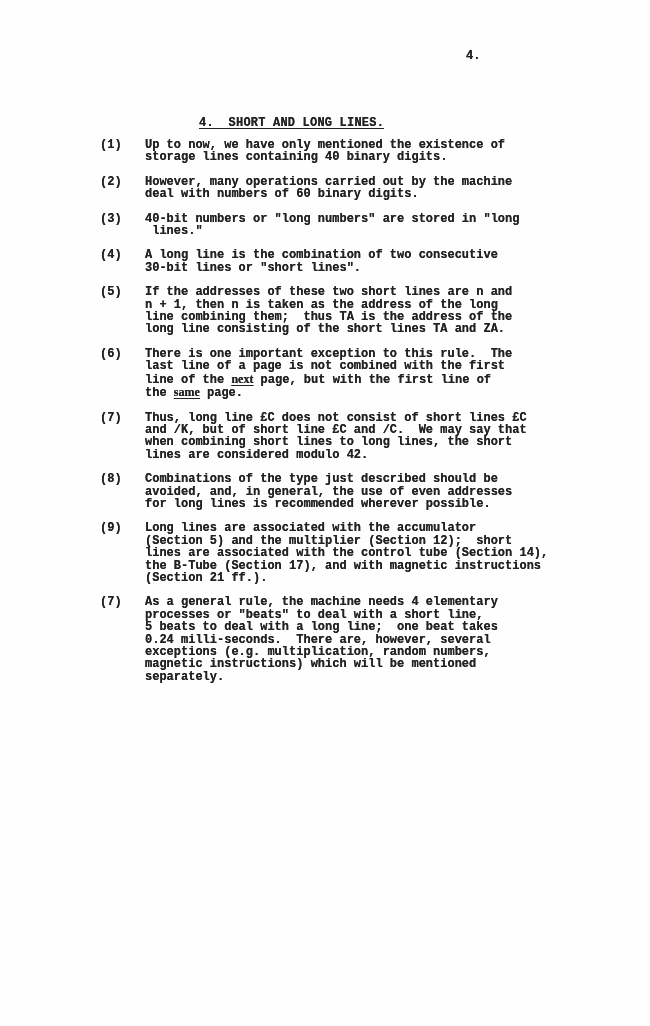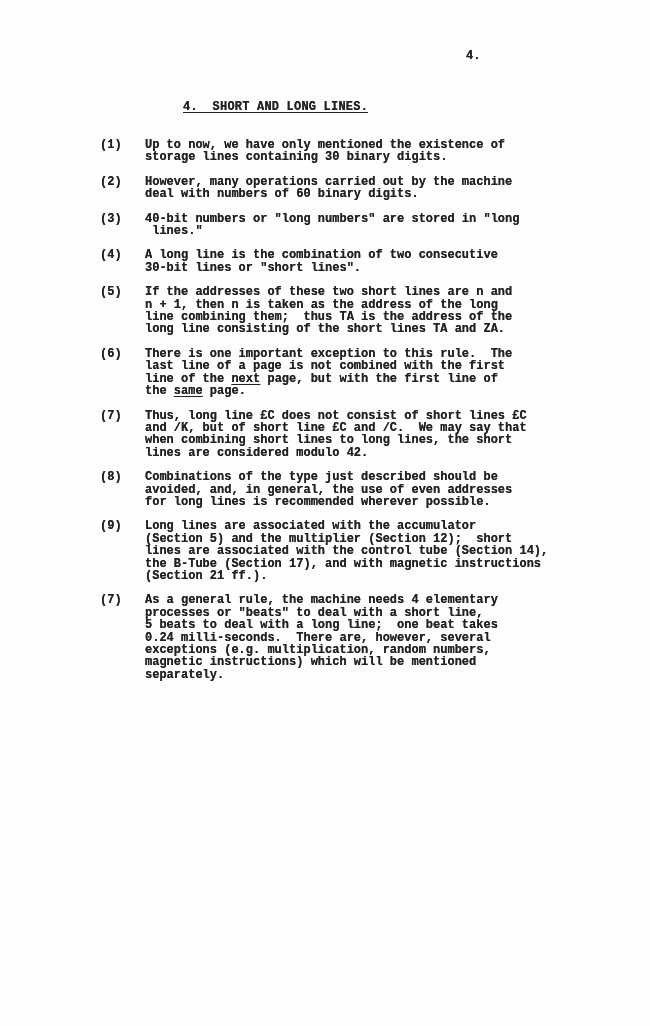--- a/index.html
+++ b/index.html
@@ -22,21 +22,21 @@
   .page-number {
     position: absolute;
     left: 466px;
     top: 50px;
     line-height: 13px;
   }
   .doc-title {
     position: absolute;
     left: 183px;
     top: 100px;
-    margin: 0;
+    margin: 16px;
     font-size: 12px;
     font-weight: 700;
     text-decoration: underline;
     text-underline-offset: 2px;
     letter-spacing: 0.2px;
     white-space: pre;
   }
   .items {
     position: absolute;
     left: 100px;
@@ -53,35 +53,36 @@
     flex: 0 0 45px;
     width: 45px;
     white-space: pre;
   }
   .item-text {
     white-space: pre-wrap;
     flex: 1 1 auto;
   }
   .item-text u {
     text-underline-offset: 2px;
+    font-family: Liberation Serif, serif;
   }
 </style>
 </head>
 <body>
 
 <div class="page">
   <div class="page-number">4.</div>
 
   <h1 class="doc-title">4.  SHORT AND LONG LINES.</h1>
 
   <div class="items">
       <div class="item">
         <span class="item-num">(1)</span>
         <div class="item-text">Up to now, we have only mentioned the existence of
-storage lines containing 30 binary digits.</div>
+storage lines containing 40 binary digits.</div>
       </div>
       <div class="item">
         <span class="item-num">(2)</span>
         <div class="item-text">However, many operations carried out by the machine
 deal with numbers of 60 binary digits.</div>
       </div>
       <div class="item">
         <span class="item-num">(3)</span>
         <div class="item-text">40-bit numbers or "long numbers" are stored in "long
  lines."</div>

